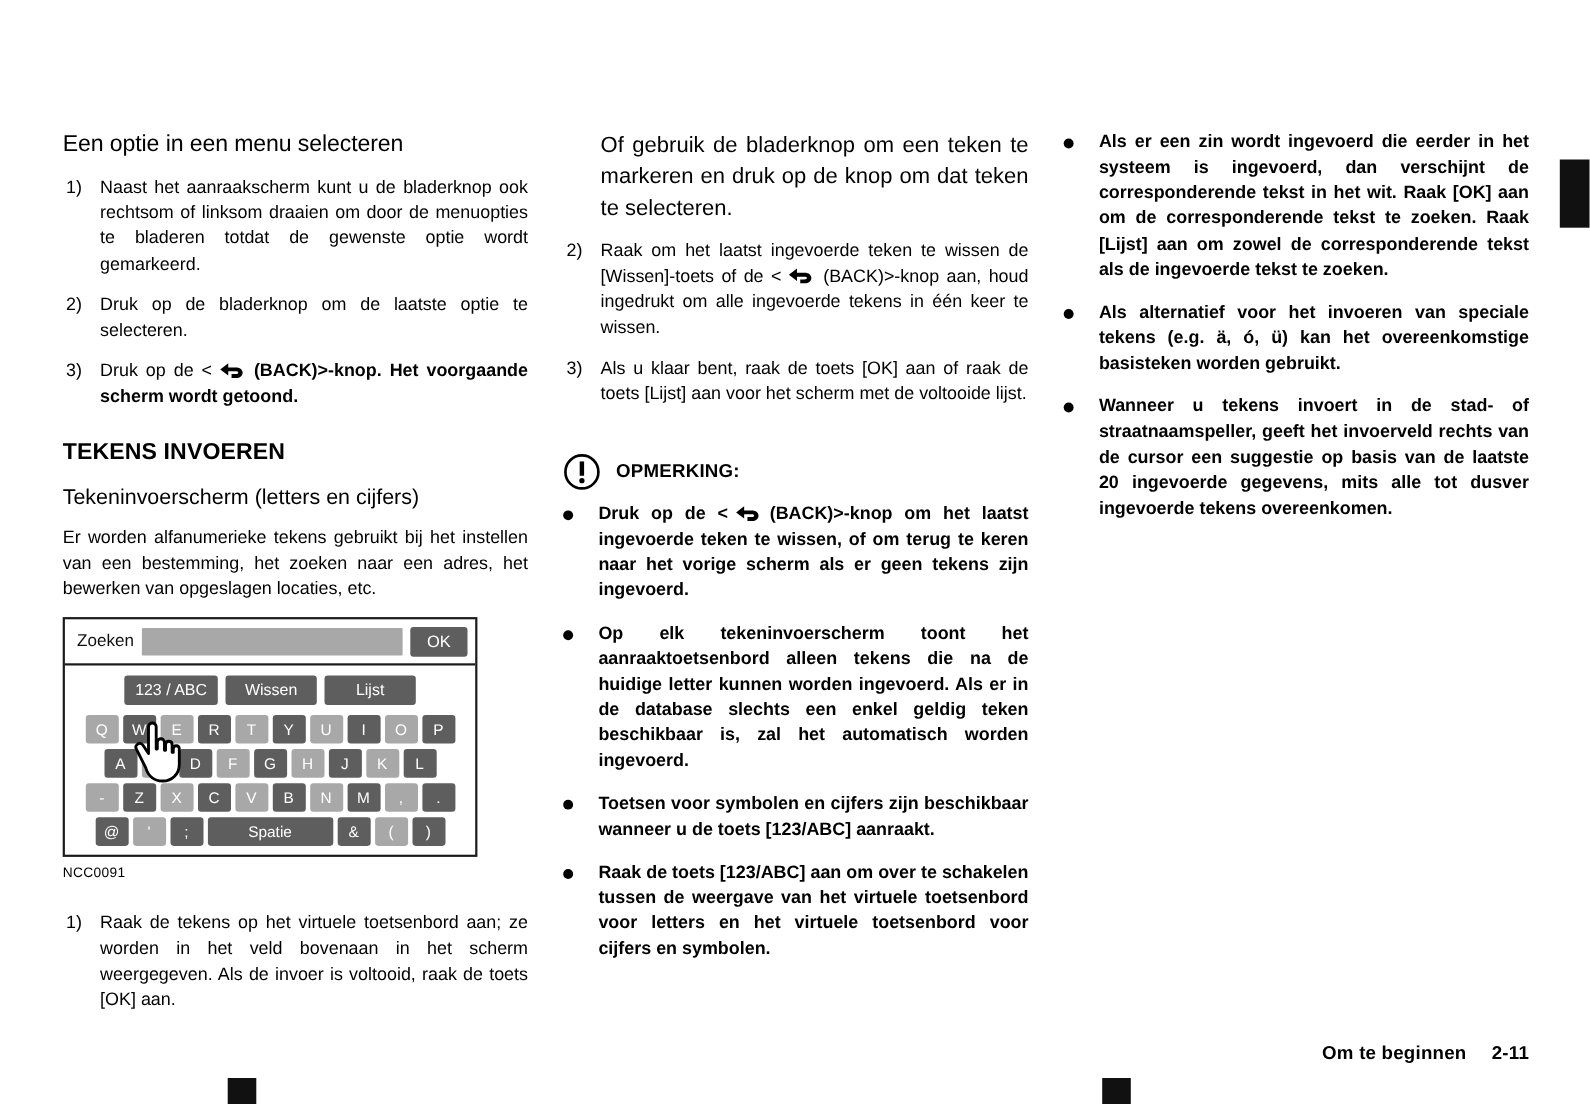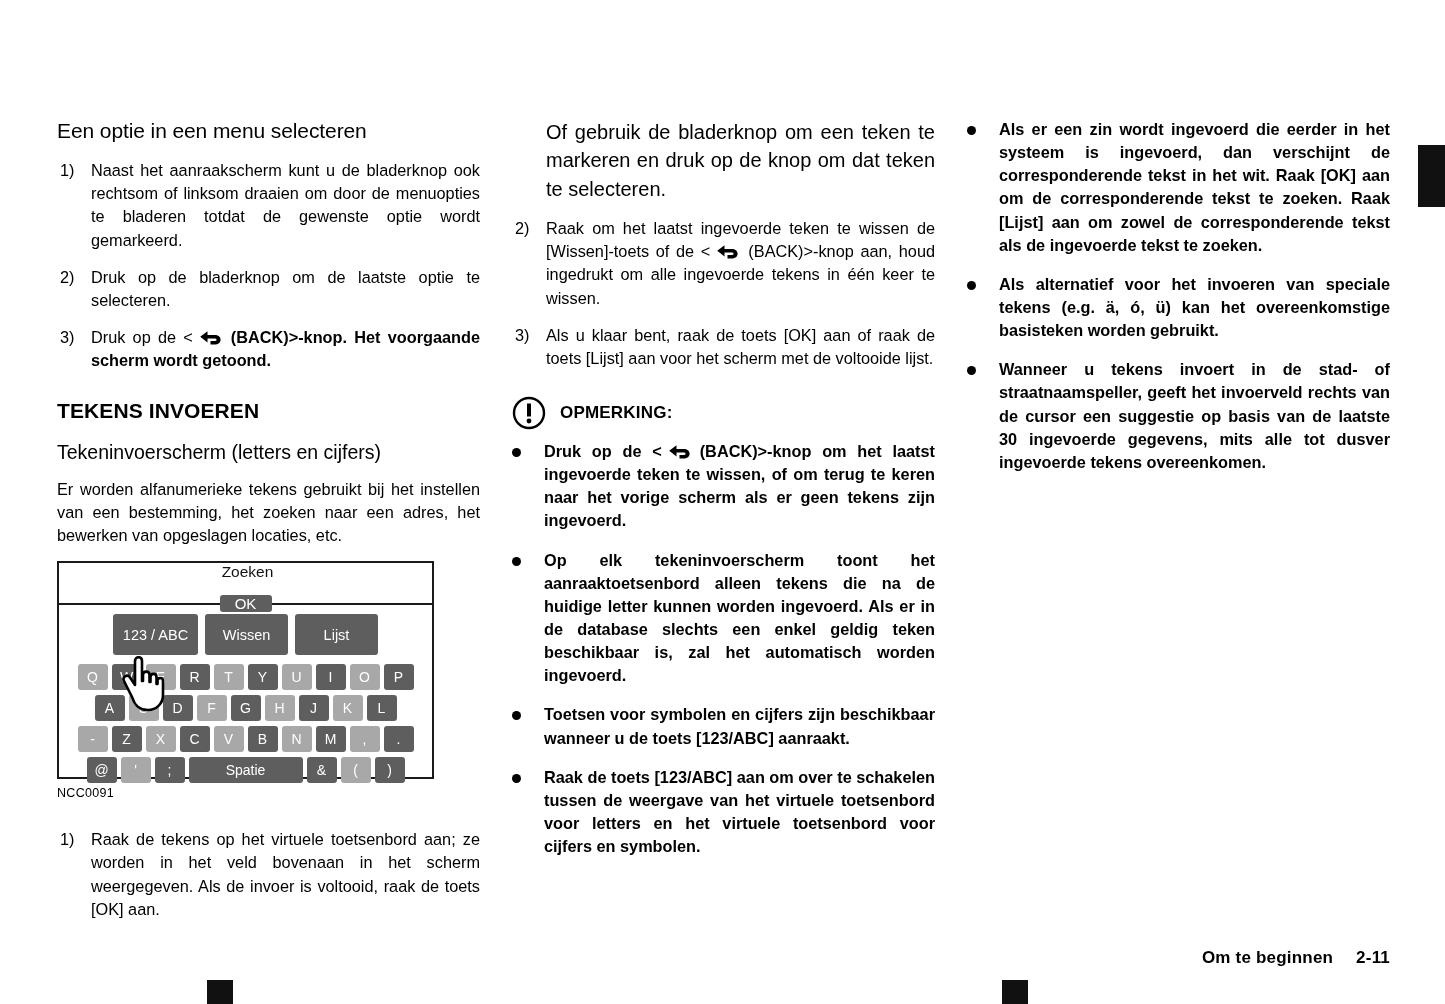--- a/index.html
+++ b/index.html
@@ -109,21 +109,21 @@
     vertical-align: -2px;
     margin: 0 6px;
   }
   .back-arrow svg { display: block; }
 
   
   .note-head {
     display: flex;
     align-items: center;
     gap: 14px;
-    margin: 26px 0 10px 0;
+    margin: 42px 0 10px 0;
   }
   .note-icon {
     width: 34px;
     height: 34px;
     flex: 0 0 34px;
   }
   .note-label {
     font-size: 17px;
     font-weight: bold;
     letter-spacing: 0.2px;
@@ -166,21 +166,20 @@
     width: 377px;
     height: 218px;
   }
   .kbd-searchrow {
     display: flex;
     align-items: center;
     border-bottom: 2.5px solid #1a1a1a;
     height: 42px;
     padding: 0 7px;
     gap: 7px;
-    flex-direction: column;
   }
   .kbd-label {
     font-size: 15.5px;
     color: #111;
     padding-left: 4px;
     white-space: nowrap;
   }
   .kbd-inputfield {
     flex: 1 1 auto;
     height: 25px;
@@ -205,21 +204,21 @@
   .kbd-funcrow {
     display: flex;
     gap: 7px;
     justify-content: center;
     margin-bottom: 9px;
   }
   .fkey {
     background: #5e5e5e;
     color: #fff;
     font-size: 14.5px;
-    height: 41px;
+    height: 27px;
     border-radius: 3px;
     display: flex;
     align-items: center;
     justify-content: center;
     padding: 0 6px;
   }
   .fkey.k-123 { width: 85px; }
   .fkey.k-wis { width: 83px; }
   .fkey.k-lij { width: 83px; }
 
@@ -446,21 +445,21 @@
         <span class="b-body">Als er een zin wordt ingevoerd die eerder in het systeem is ingevoerd, dan verschijnt de corresponderende tekst in het wit. Raak [OK] aan om de corresponderende tekst te zoeken. Raak [Lijst] aan om zowel de corresponderende tekst als de ingevoerde tekst te zoeken.</span>
       </div>
 
       <div class="bullet-item">
         <span class="dot"></span>
         <span class="b-body">Als alternatief voor het invoeren van speciale tekens (e.g. ä, ó, ü) kan het overeenkomstige basisteken worden gebruikt.</span>
       </div>
 
       <div class="bullet-item">
         <span class="dot"></span>
-        <span class="b-body">Wanneer u tekens invoert in de stad- of straatnaamspeller, geeft het invoerveld rechts van de cursor een suggestie op basis van de laatste 30 ingevoerde gegevens, mits alle tot dusver ingevoerde tekens overeenkomen.</span>
+        <span class="b-body">Wanneer u tekens invoert in de stad- of straatnaamspeller, geeft het invoerveld rechts van de cursor een suggestie op basis van de laatste 20 ingevoerde gegevens, mits alle tot dusver ingevoerde tekens overeenkomen.</span>
       </div>
 
     </div>
 
   </div>
 
   <div class="footer">
     <span>Om te beginnen</span>
     <span class="pg">2-11</span>
   </div>

